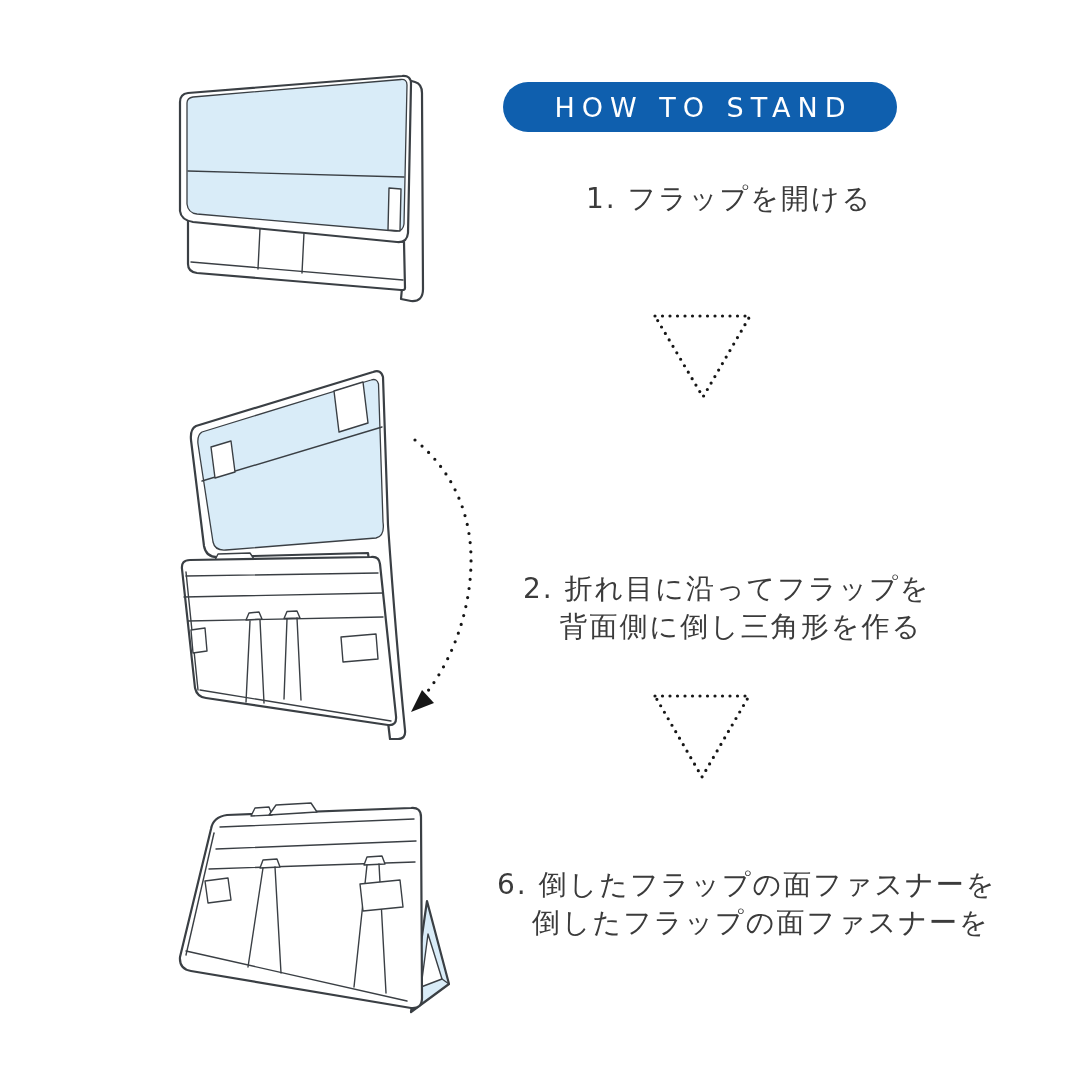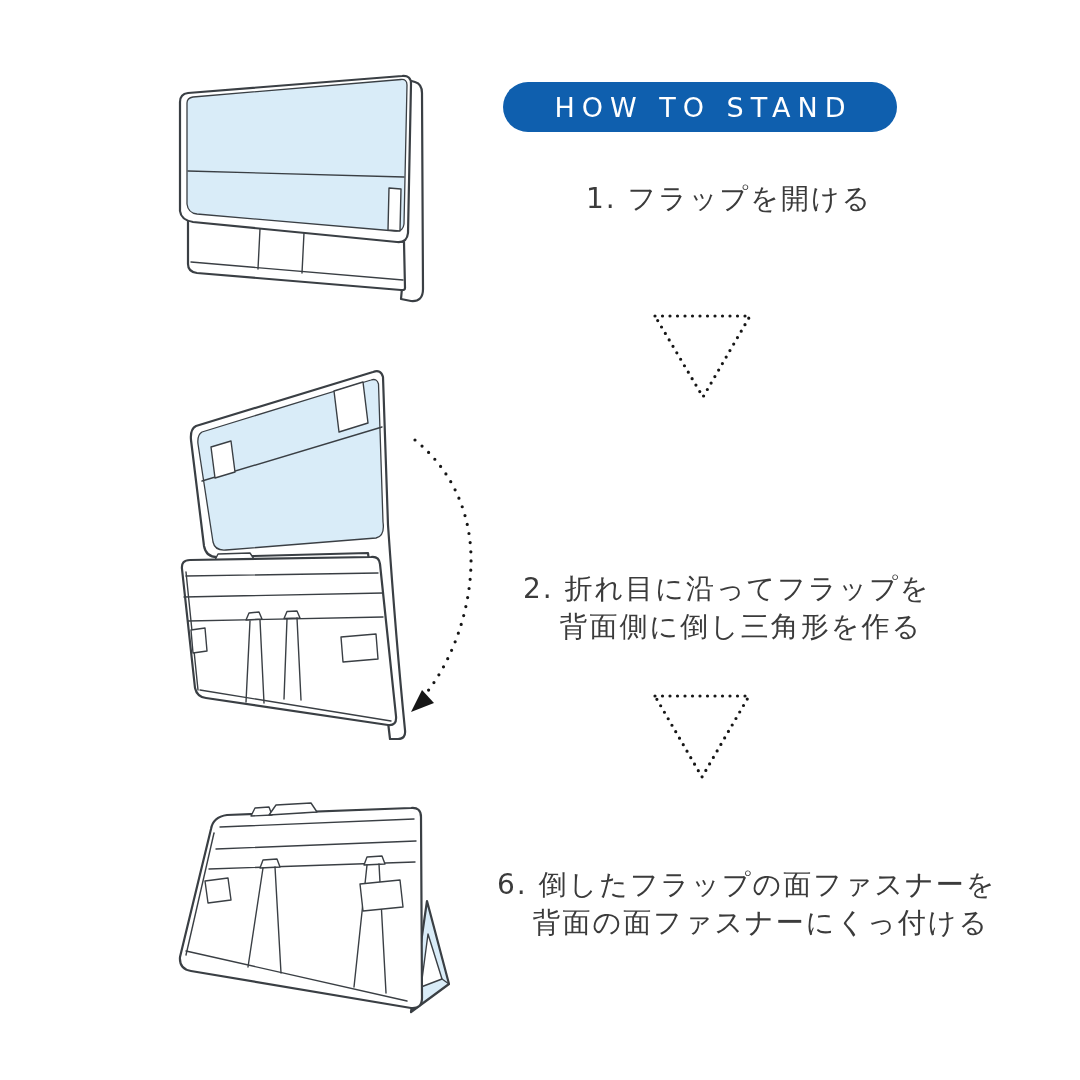--- a/index.html
+++ b/index.html
@@ -120,16 +120,16 @@
       <path class="f-white" d="M199,80 L202,72 L217,71 L220,79 Z"></path>
       <path class="s1" d="M202,80 L189,202"></path>
       <path class="s1" d="M214,79 L221,208"></path>
       <path class="f-white" d="M40,96 L63,93 L66,115 L43,118 Z"></path>
       <path class="f-white" d="M195,99 L235,95 L238,122 L198,126 Z"></path>
     </g>
   </svg>
 
   <div class="step" style="left:497px; top:866px;">
     <div>6. 倒したフラップの面ファスナーを</div>
-    <div class="indent">背面の面ファスナーにくっ付ける</div>
+    <div class="indent">倒したフラップの面ファスナーを</div>
   </div>
 
 </div>
 
 </body></html>

